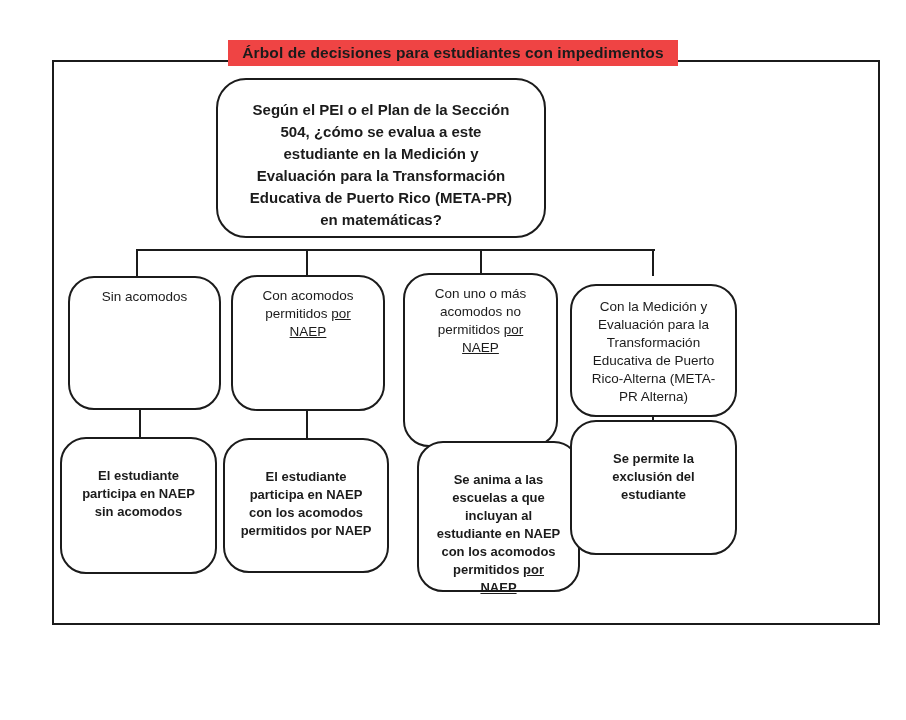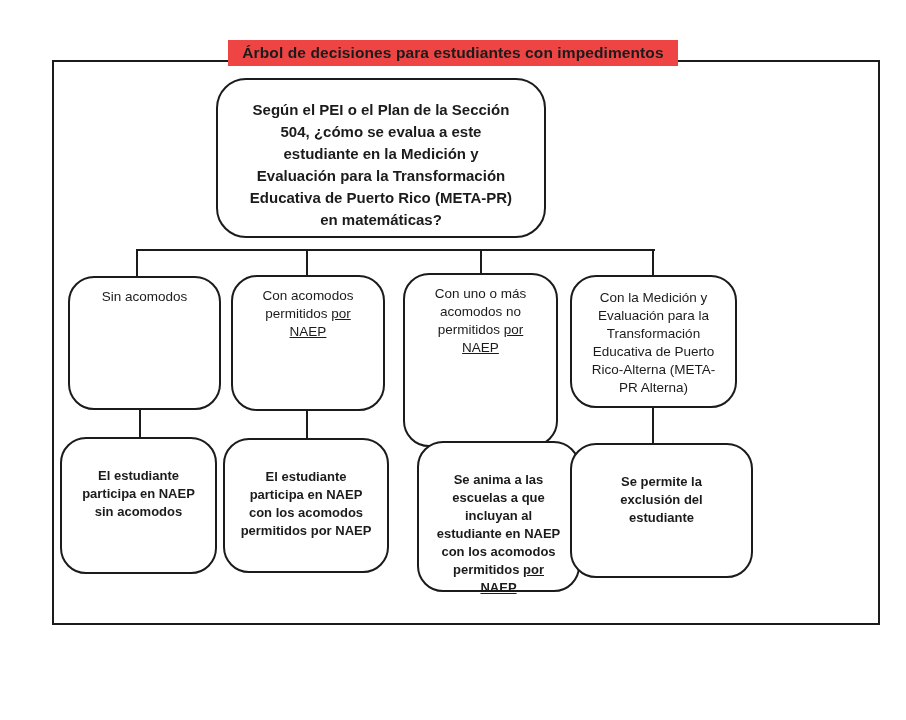--- a/index.html
+++ b/index.html
@@ -23,25 +23,25 @@
   .node .line{white-space:nowrap;}
   .root{
     left:216px;top:78px;width:330px;height:160px;border-radius:30px;
     font-size:15px;font-weight:bold;line-height:22px;padding-top:19px;
   }
   .opt{font-size:13.5px;line-height:18px;padding-top:10px;}
   .out{font-size:13px;font-weight:bold;line-height:18px;padding-top:28px;}
   .r2b1{left:68px;top:276px;width:153px;height:134px;}
   .r2b2{left:231px;top:275px;width:154px;height:136px;}
   .r2b3{left:403px;top:273px;width:155px;height:174px;}
-  .r2b4{left:570px;top:275px;width:167px;height:133px;padding-top:12px;}
+  .r2b4{left:570px;top:284px;width:167px;height:133px;padding-top:12px;}
   .r3b1{left:60px;top:437px;width:157px;height:137px;}
   .r3b2{left:223px;top:438px;width:166px;height:135px;}
   .r3b3{left:397px;top:441px;width:163px;height:151px;margin-left:20px;}
-  .r3b4{left:570px;top:443px;width:183px;height:135px;}
+  .r3b4{left:570px;top:420px;width:167px;height:135px;}
   .u{text-decoration:underline;}
   .hline{position:absolute;height:0;border-top:2px solid #1b1b1b;z-index:1;}
   .vline{position:absolute;width:0;border-left:2px solid #1b1b1b;z-index:1;}
   .h-branch{left:136px;top:249px;width:519px;}
   .vt1{left:136px;top:249px;height:28px;}
   .vt2{left:306px;top:249px;height:27px;}
   .vt3{left:480px;top:249px;height:25px;}
   .vt4{left:652px;top:249px;height:27px;}
   .vm1{left:139px;top:409px;height:29px;}
   .vm2{left:306px;top:410px;height:29px;}

